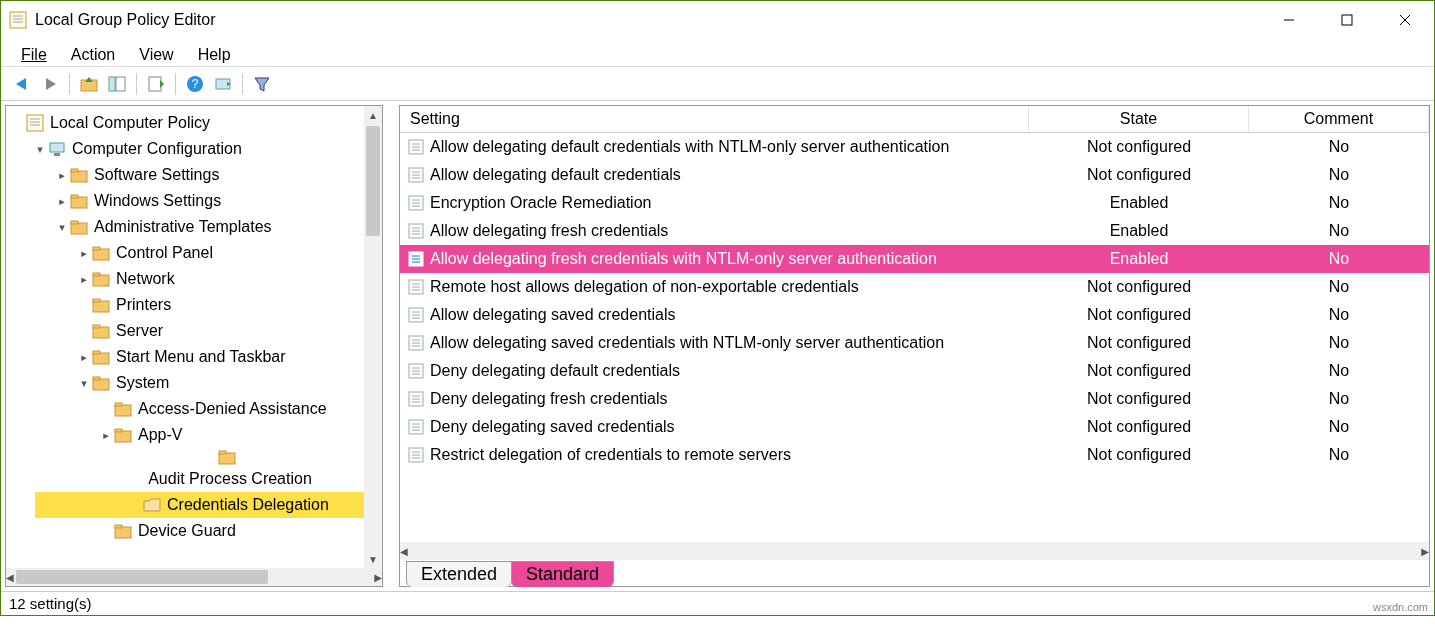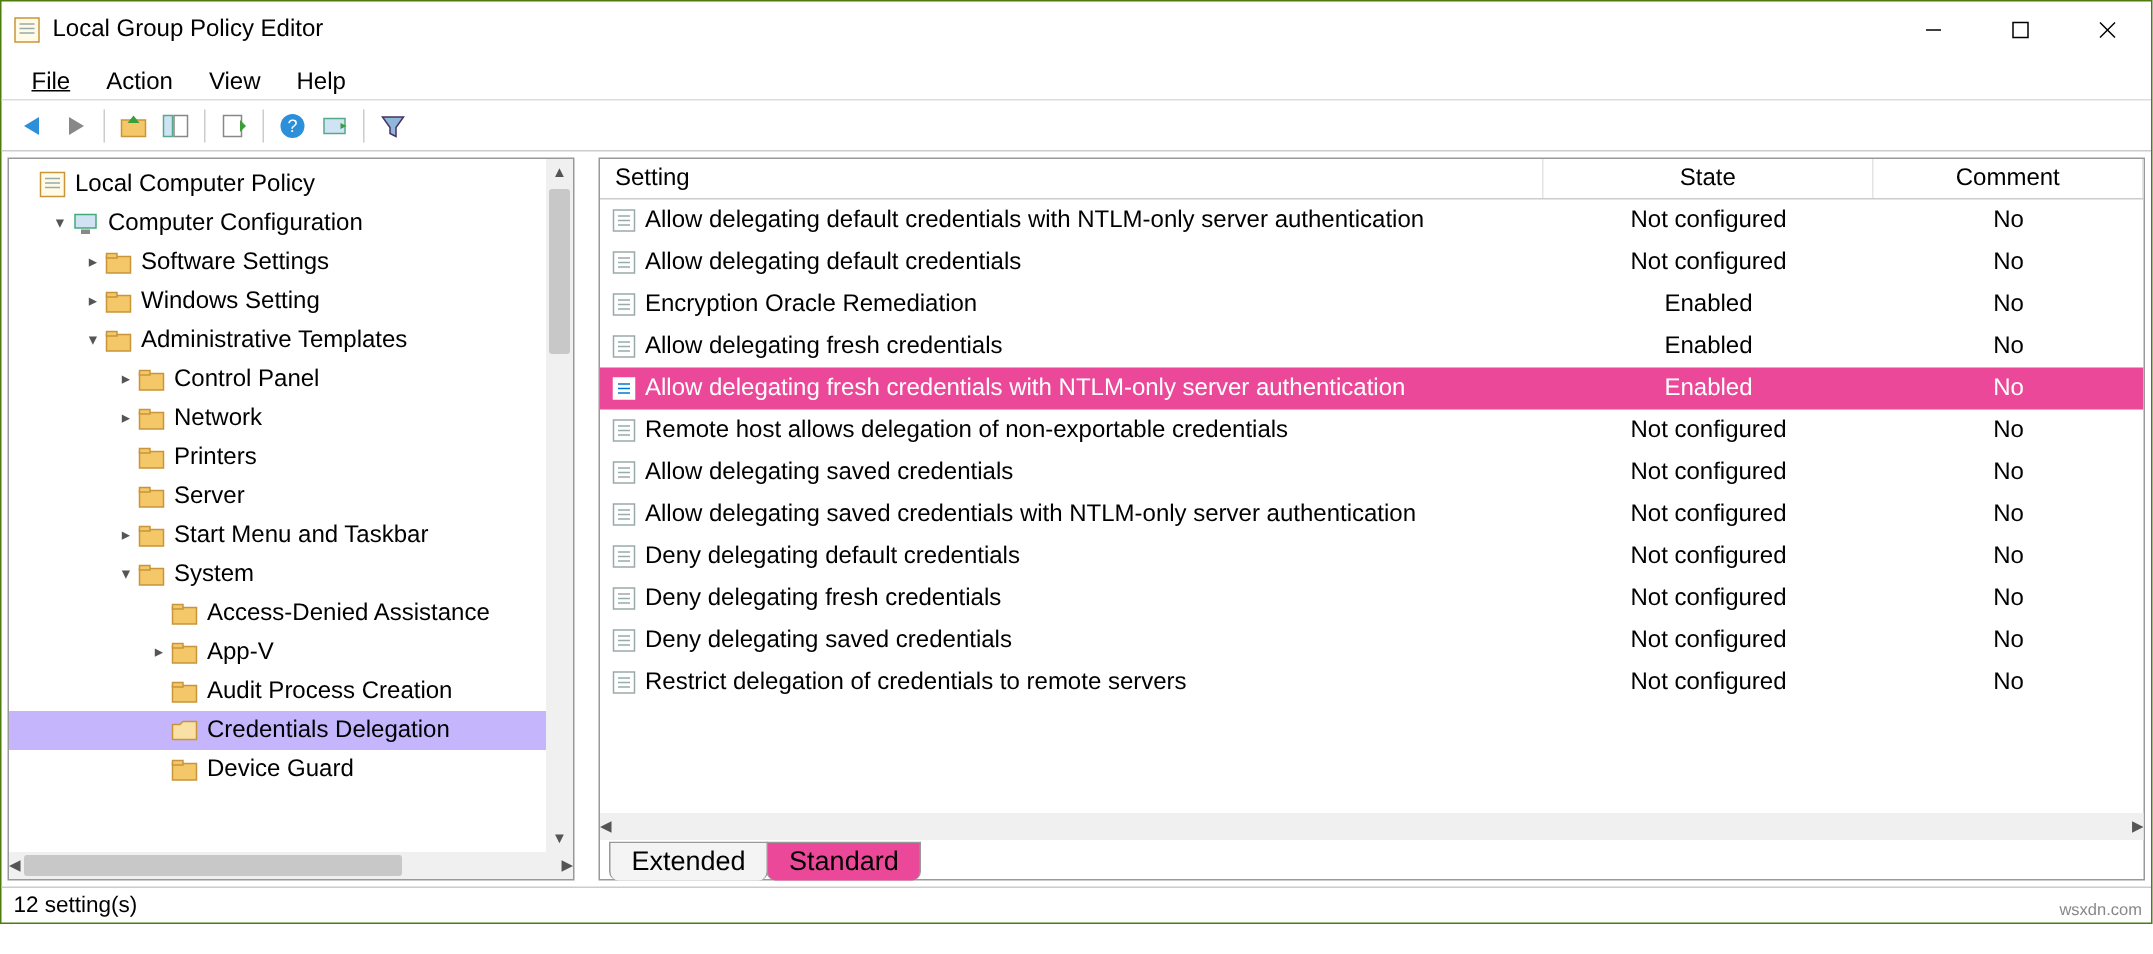--- a/index.html
+++ b/index.html
@@ -14,21 +14,21 @@
   .menu-item { padding: 2px 12px; cursor: pointer; }
   .menu-item:first-child { text-decoration: underline; }
   .toolbar { height: 34px; display: flex; align-items: center; padding: 0 8px; gap: 2px; border-bottom: 1px solid #ccc; }
   .tb-sep { width: 1px; height: 22px; background: #ccc; margin: 0 4px; }
   .tb-btn { width: 26px; height: 26px; display: flex; align-items: center; justify-content: center; cursor: pointer; }
   .body { flex: 1; display: flex; min-height: 0; padding: 4px; gap: 16px; }
   .left-pane { width: 378px; border: 1px solid #999; display: flex; overflow: hidden; }
   .tree-scroll { flex: 1; overflow: auto; }
   .tree { font-size: 16px; line-height: 26px; padding: 4px 0; }
   .tvrow { display: flex; align-items: center; padding: 0 2px; white-space: nowrap; cursor: pointer; }
-  .tvrow.selected { background: #c4b5fd; }
+  .tvrow.selected { background: #fde047; margin-left: 29px; }
   .tvtoggle { width: 16px; text-align: center; color: #555; font-size: 11px; }
   .tvicon { width: 18px; height: 18px; margin-right: 6px; flex-shrink: 0; }
   .tvlabel { }
   .left-vscroll { width: 18px; background: #f0f0f0; display: flex; flex-direction: column; }
   .scroll-arrow { height: 18px; display:flex; align-items:center; justify-content:center; color:#555; font-size:10px; }
   .scroll-track { flex:1; background:#f0f0f0; position:relative; }
   .scroll-thumb-v { position:absolute; left:2px; right:2px; top:2px; height:110px; background:#c8c8c8; border-radius:2px; }
   .left-hscroll { height:18px; background:#f0f0f0; display:flex; }
   .right-pane { flex:1; border: 1px solid #999; display:flex; flex-direction:column; min-width:0; }
   .grid-header { display:flex; border-bottom: 1px solid #ccc; font-size:16px; }
@@ -187,21 +187,21 @@
                 <span class="tvlabel">Software Settings</span>
               </div>
               <div class="tvrow" style="padding-left: 48px;">
                 <span class="tvtoggle">▸</span>
                 <span class="tvicon">
                   <svg width="18" height="18">
                     <rect x="1" y="5" width="16" height="11" class="icon-folder"></rect>
                     <rect x="1" y="3" width="7" height="3" class="icon-folder"></rect>
                   </svg>
                 </span>
-                <span class="tvlabel">Windows Setting</span>
+                <span class="tvlabel">Windows Settings</span>
               </div>
               <div class="tvrow" style="padding-left: 48px;">
                 <span class="tvtoggle">▾</span>
                 <span class="tvicon">
                   <svg width="18" height="18">
                     <rect x="1" y="5" width="16" height="11" class="icon-folder"></rect>
                     <rect x="1" y="3" width="7" height="3" class="icon-folder"></rect>
                   </svg>
                 </span>
                 <span class="tvlabel">Administrative Templates</span>
@@ -279,21 +279,21 @@
               <div class="tvrow" style="padding-left: 92px;">
                 <span class="tvtoggle">▸</span>
                 <span class="tvicon">
                   <svg width="18" height="18">
                     <rect x="1" y="5" width="16" height="11" class="icon-folder"></rect>
                     <rect x="1" y="3" width="7" height="3" class="icon-folder"></rect>
                   </svg>
                 </span>
                 <span class="tvlabel">App-V</span>
               </div>
-              <div class="tvrow" style="padding-left: 92px;">
+              <div class="tvrow" style="padding-left: 92px; flex-direction: column;">
                 <span class="tvtoggle"></span>
                 <span class="tvicon">
                   <svg width="18" height="18">
                     <rect x="1" y="5" width="16" height="11" class="icon-folder"></rect>
                     <rect x="1" y="3" width="7" height="3" class="icon-folder"></rect>
                   </svg>
                 </span>
                 <span class="tvlabel">Audit Process Creation</span>
               </div>
               <div class="tvrow selected" style="padding-left: 92px;">

